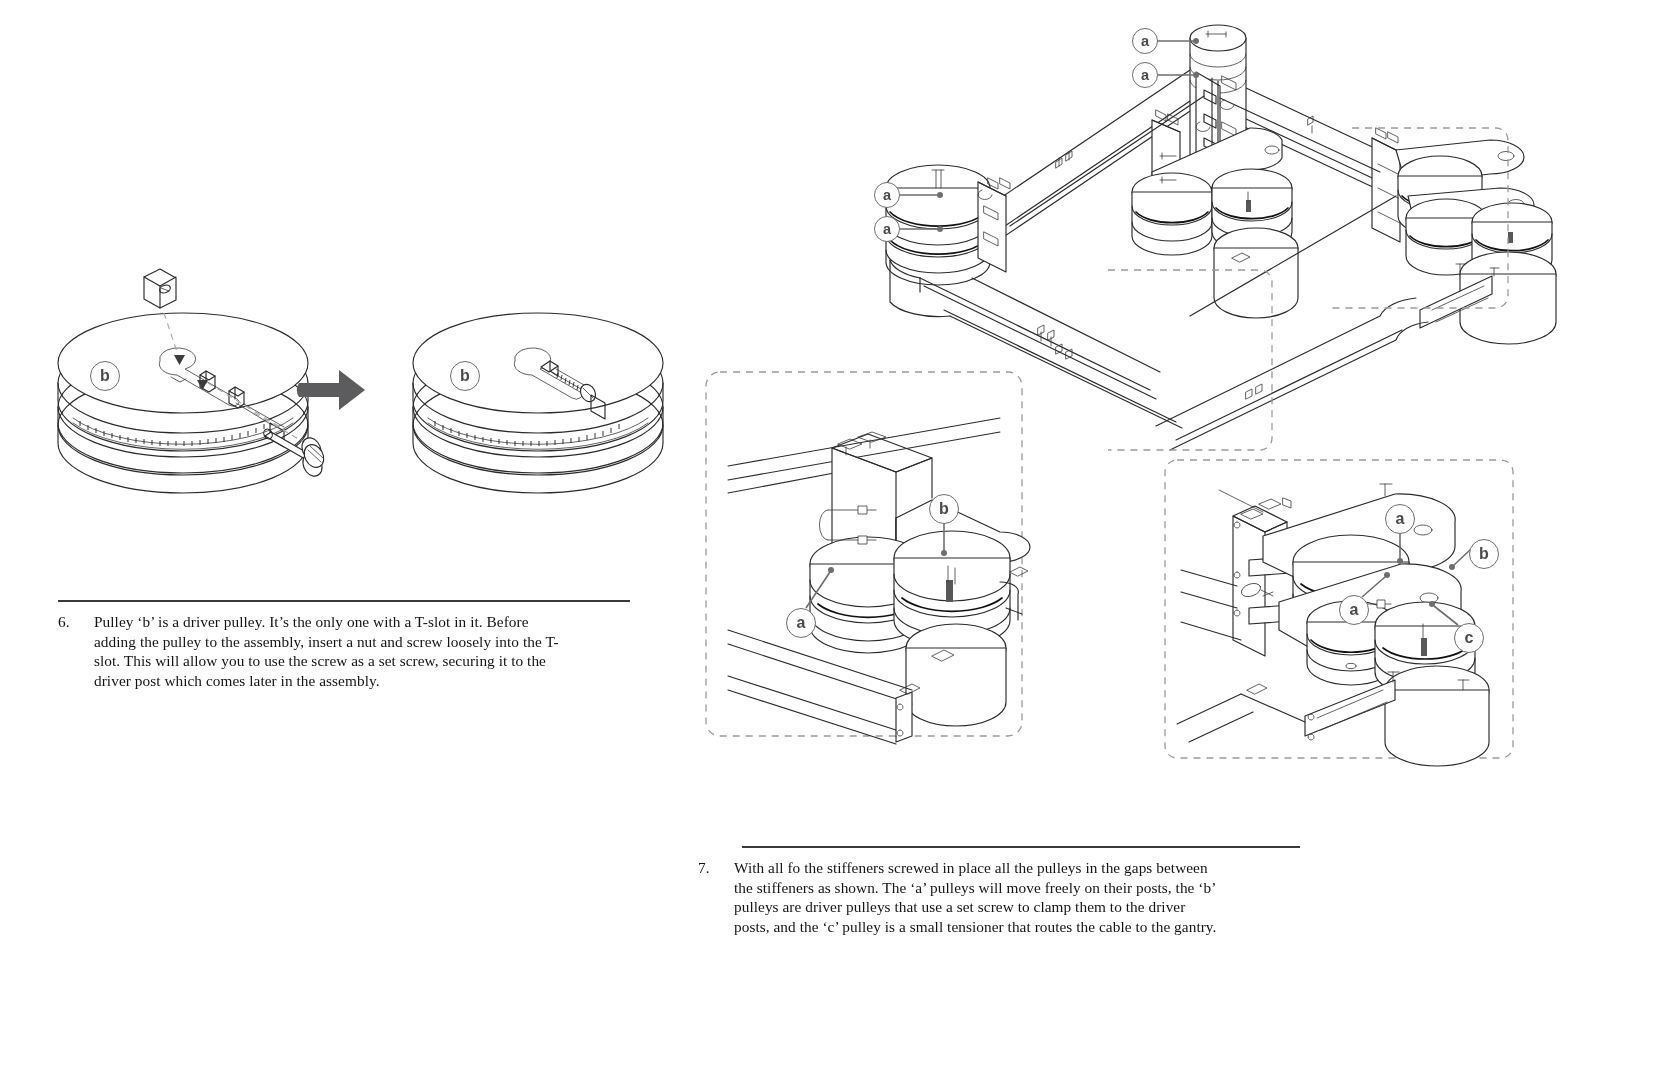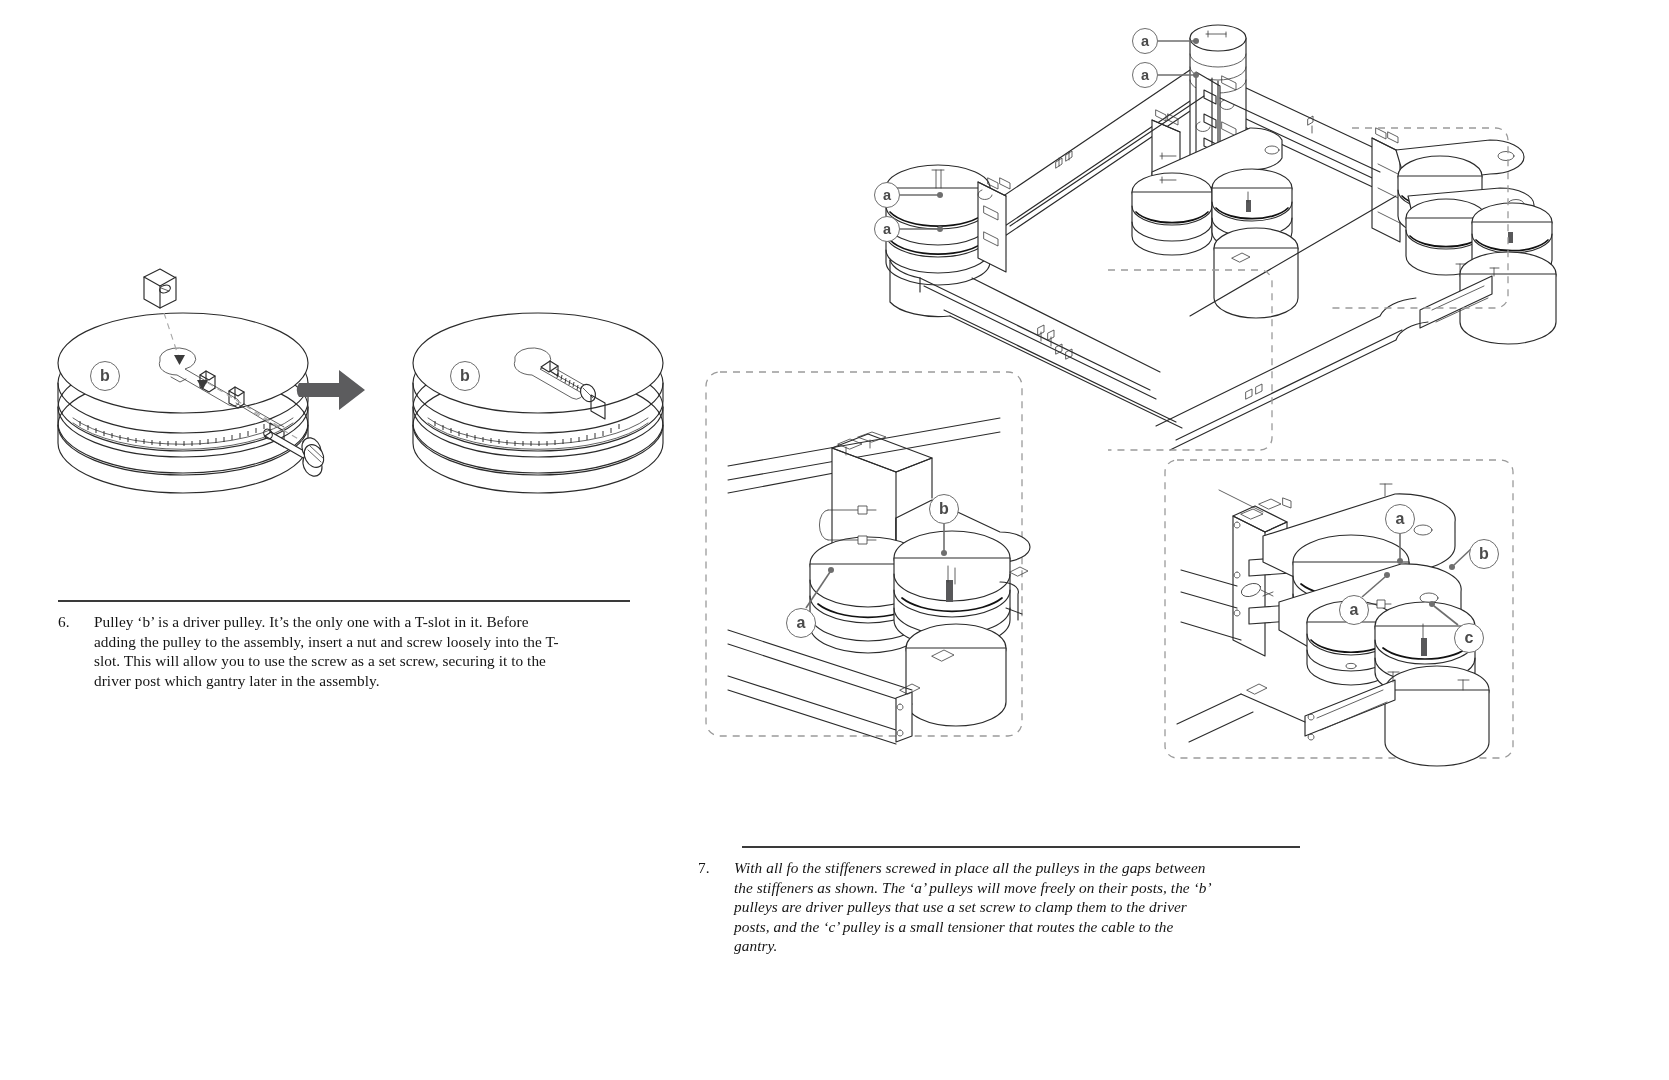--- a/index.html
+++ b/index.html
@@ -54,21 +54,21 @@
     width: 36px;
     flex: 0 0 36px;
     text-align: left;
   }
   .step-body {
     flex: 1 1 auto;
   }
   #step-6 { left: 58px;  top: 612px; width: 510px; }
   #step-6 .step-body { width: 452px; }
   #step-7 { left: 698px; top: 858px; width: 520px; }
-  #step-7 .step-body { width: 460px; font-style: italic; }
+  #step-7 .step-body { width: 460px; }
 
   
   .callout {
     position: absolute;
     border-radius: 50%;
     border: 1.9px solid #6e6e6e;
     background: #ffffff;
     color: #4a4a4a;
     display: flex;
     align-items: center;
@@ -667,21 +667,21 @@
     <circle class="dot" cx="1432" cy="604" r="3"></circle>
     <line x1="1471" y1="549" x2="1454" y2="565"></line>
     <circle class="dot" cx="1452" cy="567" r="3"></circle>
   </svg>
 
   <div class="rule" id="rule-left"></div>
   <div class="rule" id="rule-right"></div>
 
   <div class="step" id="step-6">
     <div class="step-num">6.</div>
-    <div class="step-body">Pulley ‘b’ is a driver pulley. It’s the only one with a T-slot in it. Before adding the pulley to the assembly, insert a nut and screw loosely into the T-slot. This will allow you to use the screw as a set screw, securing it to the driver post which gantry later in the assembly.</div>
+    <div class="step-body">Pulley ‘b’ is a driver pulley. It’s the only one with a T-slot in it. Before adding the pulley to the assembly, insert a nut and screw loosely into the T-slot. This will allow you to use the screw as a set screw, securing it to the driver post which comes later in the assembly.</div>
   </div>
 
   <div class="step" id="step-7">
     <div class="step-num">7.</div>
     <div class="step-body">With all fo the stiffeners screwed in place all the pulleys in the gaps between the stiffeners as shown. The ‘a’ pulleys will move freely on their posts, the ‘b’ pulleys are driver pulleys that use a set screw to clamp them to the driver posts, and the ‘c’ pulley is a small tensioner that routes the cable to the gantry.</div>
   </div>
 
 </div>
 
 </body></html>

